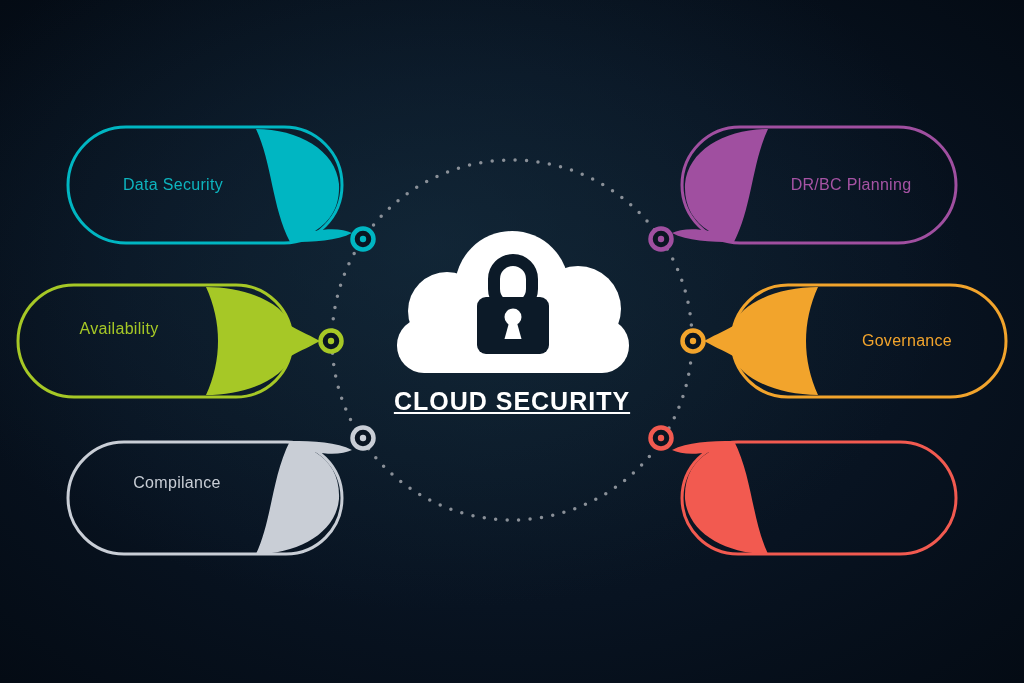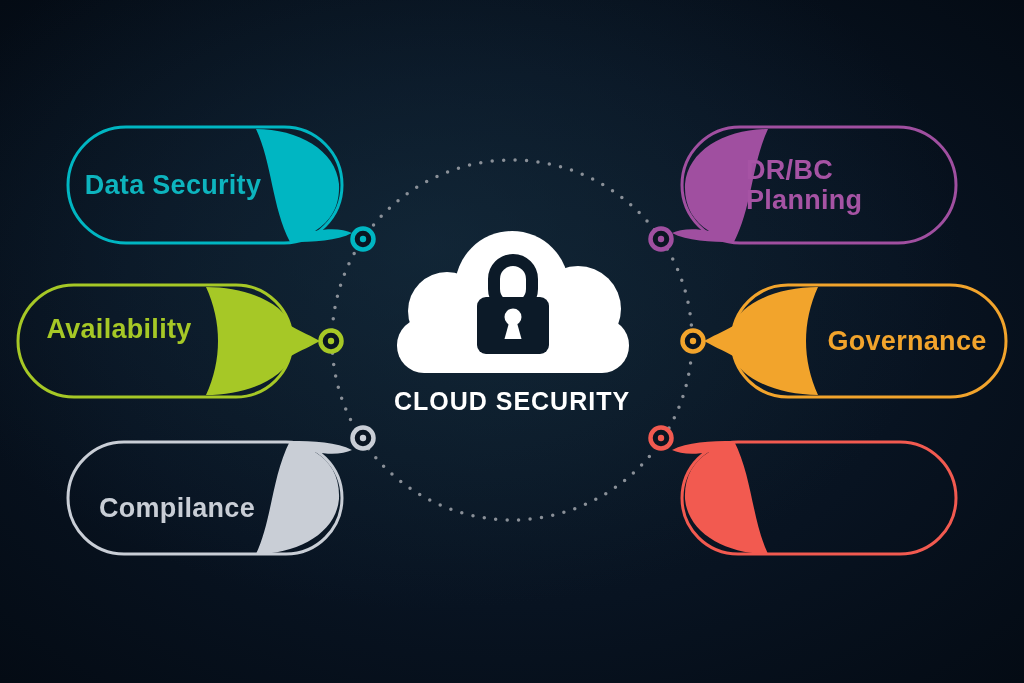--- a/index.html
+++ b/index.html
@@ -6,32 +6,32 @@
   .stage{
     position:relative;width:1024px;height:683px;overflow:hidden;
     font-family:"Liberation Sans", sans-serif;
     background:
       radial-gradient(ellipse 760px 520px at 42% 36%, rgba(24,51,70,0.50), rgba(0,0,0,0) 70%),
       radial-gradient(ellipse at 50% 50%, #0c1b29 0%, #081321 55%, #040b14 100%);
   }
   .diagram-svg{position:absolute;left:0;top:0;width:1024px;height:683px;}
   .bubble-label{
     position:absolute;display:flex;align-items:center;justify-content:center;
-    font-weight:700;font-size:27px;letter-spacing:.3px;white-space:pre-line;line-height:30px;
+    font-weight:400;font-size:16px;letter-spacing:.3px;white-space:pre-line;line-height:30px;
   }
   .left-align{justify-content:flex-start;text-align:left;}
   .teal{color:#0db4be;}
   .green{color:#a6c826;}
   .gray{color:#c9ced6;}
   .purple{color:#a653a4;}
   .orange{color:#f2a42c;}
   .red{color:#f25a50;}
   .center-title{
     position:absolute;left:352px;top:387px;width:320px;text-align:center;
-    color:#ffffff;font-weight:800;font-size:25px;letter-spacing:1px;
+    color:#ffffff;font-weight:800;font-size:25px;letter-spacing:1px;text-decoration:underline;
   }
 </style>
 </head>
 <body>
 
 <div class="stage">
 
   <svg class="diagram-svg" viewBox="0 0 1024 683" aria-hidden="true">
 
     <circle cx="512" cy="340" r="180" fill="none" stroke="#8a9098" stroke-width="3.5" stroke-dasharray="0 11.5" stroke-linecap="round"></circle>
@@ -103,21 +103,21 @@
       <rect x="477" y="297" width="72" height="57" rx="9" fill="#0c1a28"></rect>
       <circle cx="513" cy="317" r="8.5" fill="#ffffff"></circle>
       <path d="M509.5 321 L504.5 339 L521.5 339 L516.5 321 Z" fill="#ffffff"></path>
     </g>
   </svg>
 
   <div class="bubble-label teal" style="left:68px;top:127px;width:274px;height:116px;padding-right:64px;box-sizing:border-box;">Data Security</div>
 
   <div class="bubble-label green" style="left:18px;top:285px;width:274px;height:88px;padding-right:72px;box-sizing:border-box;">Availability</div>
 
-  <div class="bubble-label gray" style="left:68px;top:442px;width:274px;height:82px;padding-right:56px;box-sizing:border-box;margin-top:25px;">Compilance</div>
+  <div class="bubble-label gray" style="left:68px;top:442px;width:274px;height:82px;padding-right:56px;box-sizing:border-box;">Compilance</div>
 
   <div class="bubble-label purple" style="left:682px;top:127px;width:274px;height:116px;padding-left:64px;box-sizing:border-box;">DR/BC Planning</div>
 
   <div class="bubble-label orange" style="left:732px;top:285px;width:274px;height:112px;padding-left:76px;box-sizing:border-box;">Governance</div>
 
 
   <div class="center-title">CLOUD SECURITY</div>
 
 </div>
 

